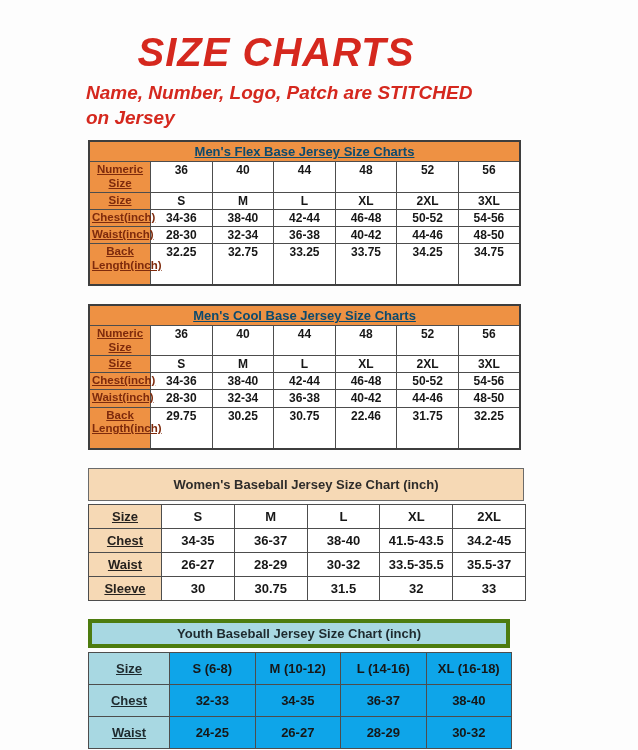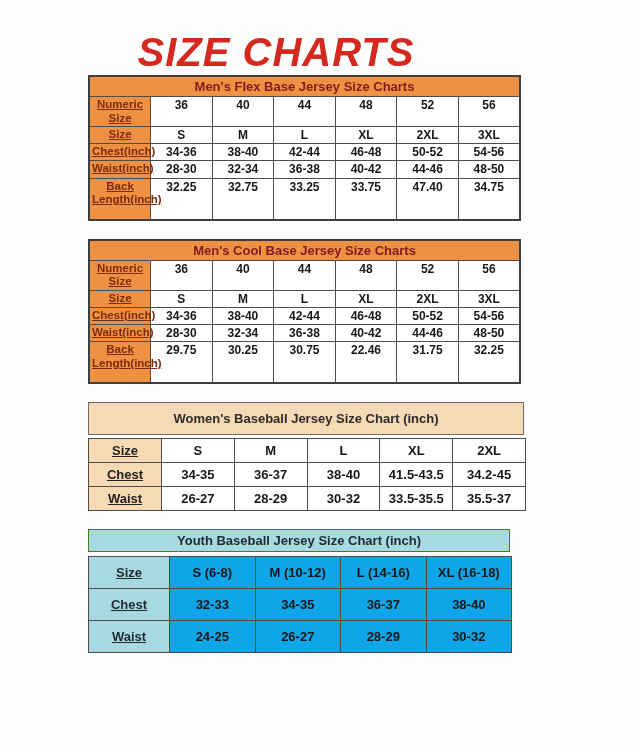--- a/index.html
+++ b/index.html
@@ -28,22 +28,22 @@
   table { border-collapse: collapse; table-layout: fixed; }
   th, td {
     font-weight: bold; text-align: center;
     border: 1px solid #4D4D4D;
   }
   .t-label { white-space: pre-line; text-decoration: underline; }
 
   
   .theme-orange table { width: 433px; border: 2px solid #3E3E3E; }
   .theme-orange .t-title {
-    background: #EE9143; color: #7f1d1d;
-    font-size: 13px; padding: 2px 1px;
+    background: #EE9143; color: #0c4a6e;
+    font-size: 13px; padding: 2px 1px; text-decoration: underline;
   }
   .theme-orange td {
     font-size: 12px; line-height: 1.18;
     padding: 1px 2px; vertical-align: top;
   }
   .theme-orange .t-label { width: 84px; background: #EE9143; color: #7E2A0C; font-size: 11.5px; }
   .theme-orange .t-cell  { background: #FFFFFF; color: #171717; }
   .theme-orange .row-back .t-cell, .theme-orange .row-back .t-label { height: 38px; }
 
   
@@ -56,34 +56,35 @@
   }
   .theme-peach table { width: 438px; border: 1px solid #555; }
   .theme-peach td { font-size: 13px; padding: 4px 2px; }
   .theme-peach .t-label { width: 68px; background: #F6D9B5; color: #26221E; }
   .theme-peach .t-cell  { background: #FFFFFF; color: #171717; }
 
   
   .theme-blue .t-titlebox {
     width: 422px; box-sizing: border-box;
     background: #A8D8E2; color: #1E2A2E;
-    border: 1px solid #4d7c0f;
+    border: 4px solid #4d7c0f;
     font-size: 13px; font-weight: bold; text-align: center;
     padding: 3px 1px; margin-bottom: 4px;
   }
   .theme-blue table { width: 424px; border: 1px solid #555; }
   .theme-blue td { font-size: 13px; padding: 8px 2px; }
   .theme-blue .t-label { width: 76px; background: #A8D8E2; color: #1E2A2E; }
   .theme-blue .t-cell  { background: #0ea5e9; color: #171717; }
 </style>
 </head>
 <body>
 
 <div class="page">
   <h1 class="page-title">SIZE CHARTS</h1>
+  <div class="page-subtitle">Name, Number, Logo, Patch are STITCHED on Jersey</div>
 
   <section class="table-section theme-orange">
       <table>
         <tbody>
           <tr>
             <th colspan="7" class="t-title">Men's Flex Base Jersey Size Charts</th>
           </tr>
           <tr class="row-numeric">
             <td class="t-label">Numeric
 Size</td>
@@ -121,21 +122,21 @@
             <td class="t-cell">44-46</td>
             <td class="t-cell">48-50</td>
           </tr>
           <tr class="row-back">
             <td class="t-label">Back
 Length(inch)</td>
             <td class="t-cell">32.25</td>
             <td class="t-cell">32.75</td>
             <td class="t-cell">33.25</td>
             <td class="t-cell">33.75</td>
-            <td class="t-cell">47.40</td>
+            <td class="t-cell">34.25</td>
             <td class="t-cell">34.75</td>
           </tr>
         </tbody>
       </table>
     </section>
   <section class="table-section theme-orange">
       <table>
         <tbody>
           <tr>
             <th colspan="7" class="t-title">Men's Cool Base Jersey Size Charts</th>
@@ -211,20 +212,28 @@
             <td class="t-cell">34.2-45</td>
           </tr>
           <tr class="row-waist">
             <td class="t-label">Waist</td>
             <td class="t-cell">26-27</td>
             <td class="t-cell">28-29</td>
             <td class="t-cell">30-32</td>
             <td class="t-cell">33.5-35.5</td>
             <td class="t-cell">35.5-37</td>
           </tr>
+          <tr class="row-sleeve">
+            <td class="t-label">Sleeve</td>
+            <td class="t-cell">30</td>
+            <td class="t-cell">30.75</td>
+            <td class="t-cell">31.5</td>
+            <td class="t-cell">32</td>
+            <td class="t-cell">33</td>
+          </tr>
         </tbody>
       </table>
     </section>
   <section class="table-section theme-blue">
       <div class="t-titlebox">Youth Baseball Jersey Size Chart (inch)</div>
       <table>
         <tbody>
           <tr class="row-size">
             <td class="t-label">Size</td>
             <td class="t-cell">S (6-8)</td>

